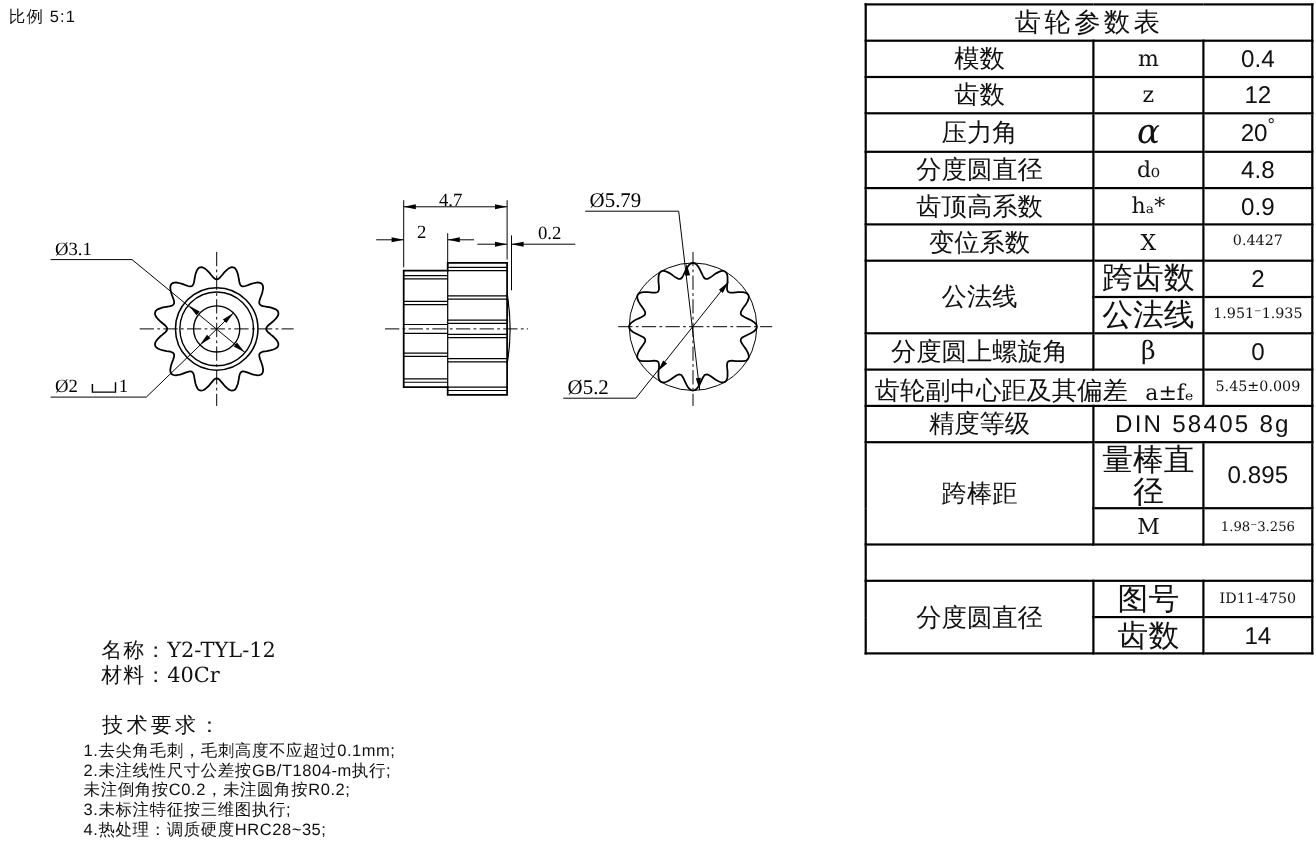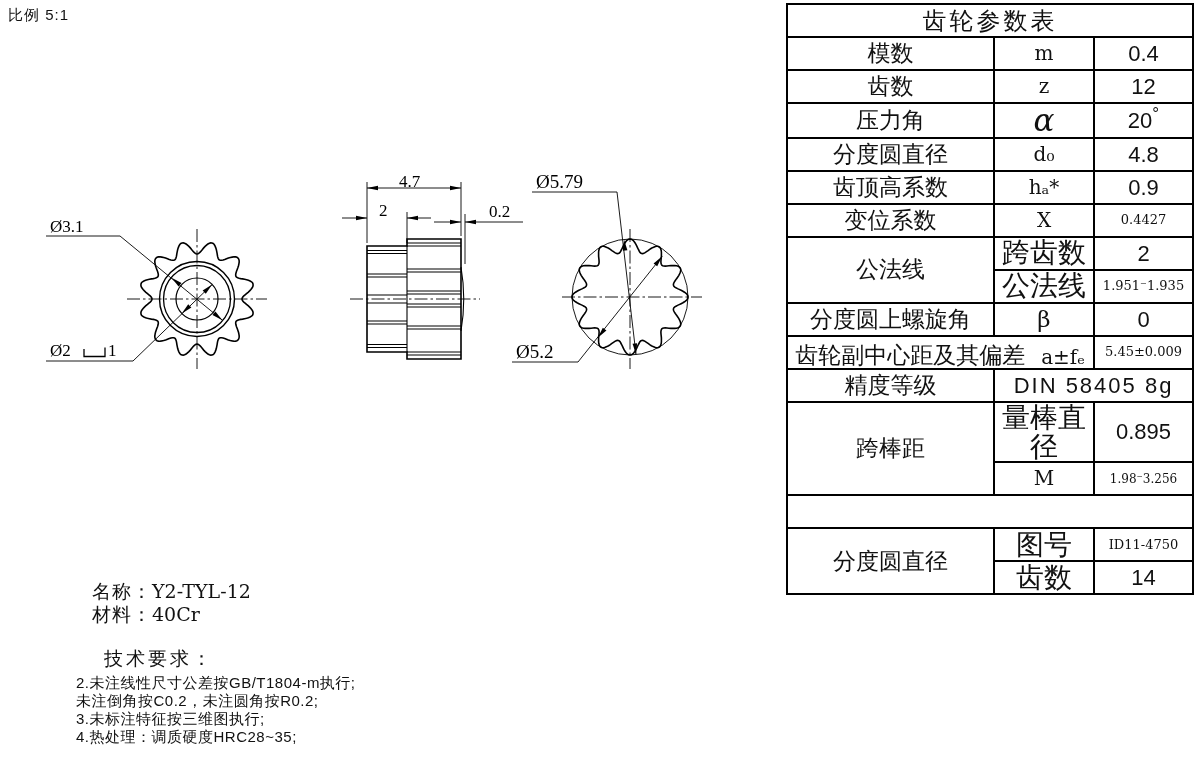--- a/index.html
+++ b/index.html
@@ -42,21 +42,21 @@
   .cd-wrap{
     position:absolute;right:8px;top:0;height:100%;
     display:flex;align-items:flex-end;justify-content:flex-end;gap:16px;white-space:nowrap;
   }
   .cd-wrap .c-label{font-size:23px;}
   
   #scale-note{left:8px;top:6px;font-size:15px;letter-spacing:1px;text-align:right;}
   #part-info{left:92px;top:555px;font-size:19px;line-height:23px;letter-spacing:1px;margin-top:25px;}
   #part-info .val{font-family:"DejaVu Serif","DejaVu Sans",serif;letter-spacing:0;}
   #tech-req{left:76px;top:646px;}
-  #tech-req .tr-title{margin-left:28px;font-size:19px;letter-spacing:3px;height:28px;font-family:Liberation Serif, serif;}
+  #tech-req .tr-title{margin-left:17px;font-size:19px;letter-spacing:3px;height:28px;font-family:Liberation Serif, serif;}
   #tech-req .tr-item{font-size:15px;line-height:18px;letter-spacing:0.5px;}
   #tech-req .indent{}
 </style>
 </head>
 <body>
 
 <svg id="cad" width="1196" height="776" viewBox="0 0 1196 776">
 
   <g>
     <line class="ln cl" x1="197" y1="229" x2="197" y2="369"></line>
@@ -256,17 +256,18 @@
   <div>
     <span>名称：</span><span class="val">Y2-TYL-12</span>
   </div>
   <div>
     <span>材料：</span><span class="val">40Cr</span>
   </div>
 </div>
 
 <div id="tech-req" class="abs">
   <div class="tr-title">技术要求：</div>
+  <div class="tr-item">1.去尖角毛刺，毛刺高度不应超过0.1mm;</div>
   <div class="tr-item">2.未注线性尺寸公差按GB/T1804-m执行;</div>
   <div class="tr-item indent">未注倒角按C0.2，未注圆角按R0.2;</div>
   <div class="tr-item">3.未标注特征按三维图执行;</div>
   <div class="tr-item">4.热处理：调质硬度HRC28~35;</div>
 </div>
 
 </body></html>

